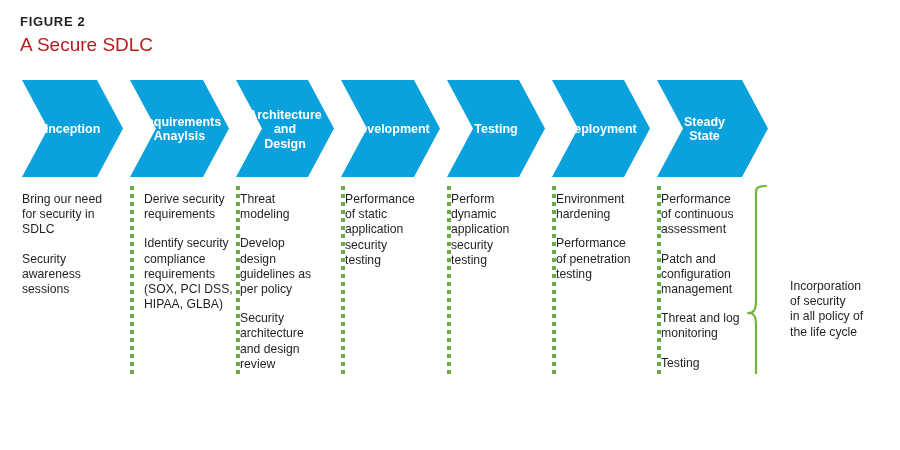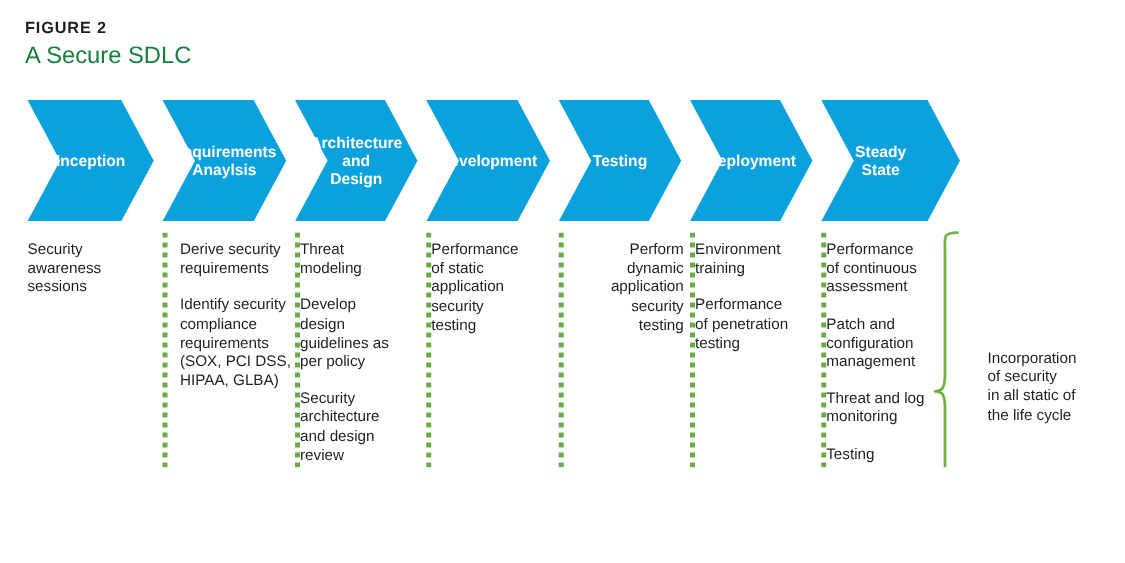--- a/index.html
+++ b/index.html
@@ -31,21 +31,21 @@
     font-size: 13px;
     font-weight: bold;
     letter-spacing: 0.7px;
     color: #231f20;
     line-height: 16px;
     margin: 0;
   }
   #figure-title {
     font-size: 19px;
     font-weight: normal;
-    color: #15803d;
+    color: #b91c1c;
     line-height: 24px;
     margin: 3px 0 0 0;
   }
 
   
   #chevron-band {
     position: absolute;
     left: 0;
     top: 80px;
     width: 900px;
@@ -150,20 +150,23 @@
       <div class="dotted-divider" style="left: 130px;"></div>
       <div class="dotted-divider" style="left: 236px;"></div>
       <div class="dotted-divider" style="left: 341px;"></div>
       <div class="dotted-divider" style="left: 447px;"></div>
       <div class="dotted-divider" style="left: 552px;"></div>
       <div class="dotted-divider" style="left: 657px;"></div>
     </div>
 
   <div id="phase-columns">
       <div class="phase-column" style="left: 22px; width: 100px;">
+        <div class="phase-item">Bring our need
+for security in
+SDLC</div>
         <div class="phase-item">Security
 awareness
 sessions</div>
       </div>
       <div class="phase-column" style="left: 144px; width: 96px;">
         <div class="phase-item">Derive security
 requirements</div>
         <div class="phase-item">Identify security
 compliance
 requirements
@@ -182,30 +185,30 @@
 and design
 review</div>
       </div>
       <div class="phase-column" style="left: 345px; width: 96px;">
         <div class="phase-item">Performance
 of static
 application
 security
 testing</div>
       </div>
-      <div class="phase-column" style="left: 451px; width: 96px; text-align: right;">
+      <div class="phase-column" style="left: 451px; width: 96px;">
         <div class="phase-item">Perform
 dynamic
 application
 security
 testing</div>
       </div>
       <div class="phase-column" style="left: 556px; width: 96px;">
         <div class="phase-item">Environment
-training</div>
+hardening</div>
         <div class="phase-item">Performance
 of penetration
 testing</div>
       </div>
       <div class="phase-column" style="left: 661px; width: 100px;">
         <div class="phase-item">Performance
 of continuous
 assessment</div>
         <div class="phase-item">Patch and
 configuration
@@ -223,16 +226,16 @@
                L 12 118
                C 12 128, 10 131, 4 131
                C 10 131, 12 134, 12 144
                L 12 244
                C 12 254, 10 258, 22 258" fill="none" stroke="#6fb43f" stroke-width="2.2" stroke-linecap="round" stroke-linejoin="round"></path>
     </svg>
   </div>
 
   <div id="brace-caption">Incorporation
 of security
-in all static of
+in all policy of
 the life cycle</div>
 
 </div>
 
 </body></html>

